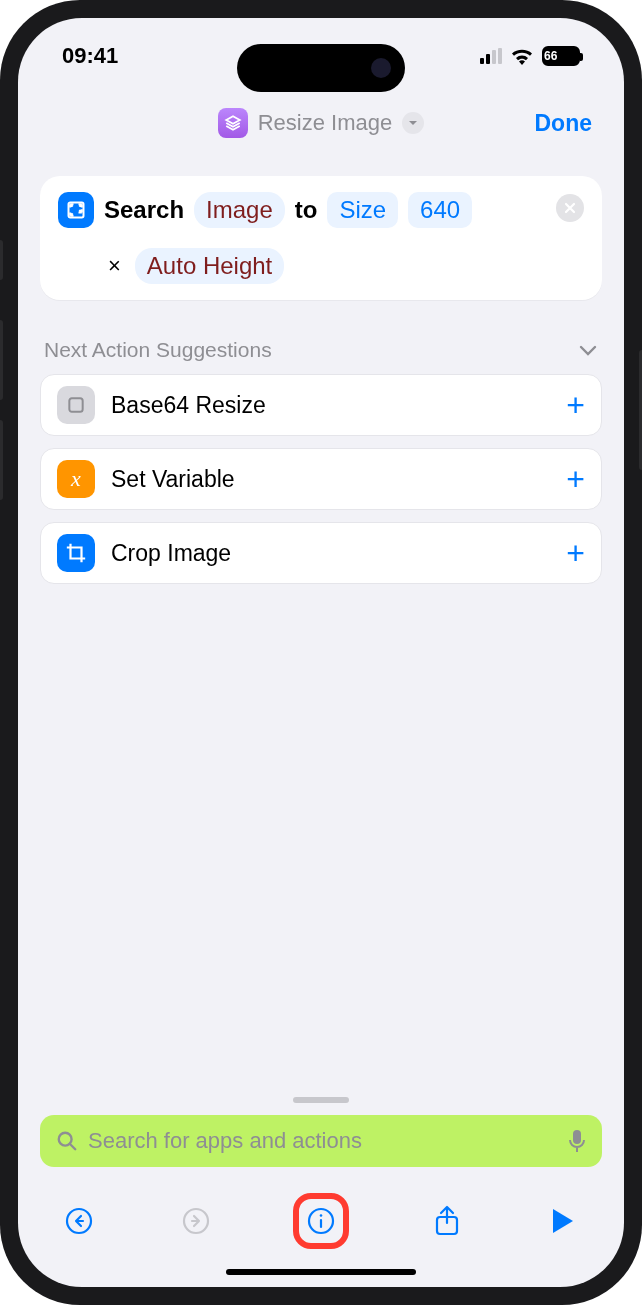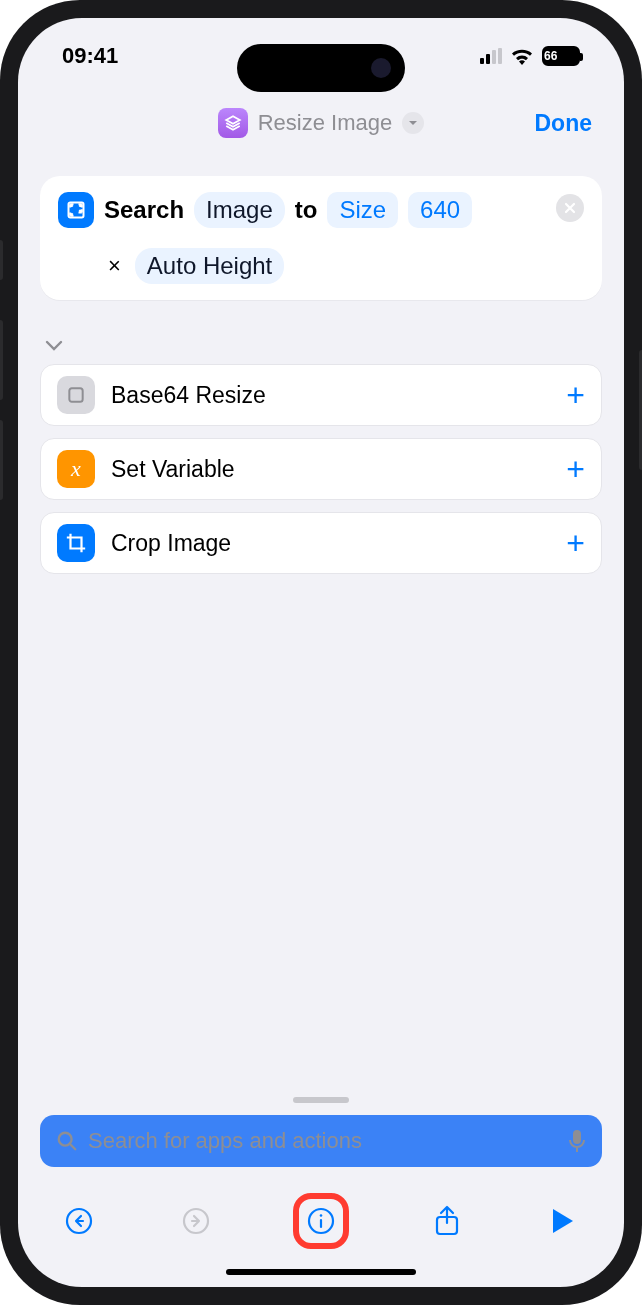--- a/index.html
+++ b/index.html
@@ -81,33 +81,33 @@
 
 .action-card {
   background:#fff; border-radius:20px; padding:16px 18px;
   box-shadow: 0 1px 0 rgba(0,0,0,.04);
   display:flex; flex-wrap:wrap; align-items:center; gap:10px;
   font-size:24px; position:relative;
 }
 .action-icon{width:36px;height:36px;border-radius:10px;background:#007aff;display:flex;align-items:center;justify-content:center;color:#fff;}
 .action-word{font-weight:600;}
 .token{background:#eaf3ff;color:#007aff;padding:4px 12px;border-radius:10px;font-weight:500;}
-.token.muted{color:#0f172a;border-radius:17px;}
+.token.muted{color:#7f1d1d;border-radius:17px;}
 .clear-btn{position:absolute;right:18px;top:18px;width:28px;height:28px;border-radius:50%;background:#e3e3e6;display:flex;align-items:center;justify-content:center;color:#fff;}
 .mult{font-size:22px;padding:0 4px;}
 
 .section-header{ display:flex;justify-content:space-between;align-items:center;color:#8e8e93;font-size:21px;margin:38px 4px 12px;}
 .suggestion{background:#fff;border:1px solid #e5e5ea;border-radius:14px;height:62px;display:flex;align-items:center;padding:0 16px;margin-bottom:12px;gap:16px;}
 .sug-icon{width:38px;height:38px;border-radius:10px;display:flex;align-items:center;justify-content:center;}
 .sug-label{flex:1;font-size:23px;font-weight:500;}
 .plus{color:#007aff;font-size:32px;font-weight:300;}
 
 .bottom{margin-top:auto;}
 .grabber{width:56px;height:6px;background:#c7c7cc;border-radius:3px;margin:0 auto 12px;}
-.search-bar{margin:0 22px 18px;background:#3b82f6;border-radius:14px;height:52px;display:flex;align-items:center;padding:0 16px;gap:10px;color:#8e8e93;font-size:22px;}
+.search-bar{margin:0 22px 18px;background:#bef264;border-radius:14px;height:52px;display:flex;align-items:center;padding:0 16px;gap:10px;color:#8e8e93;font-size:22px;}
 .search-bar input{flex:1;border:none;background:transparent;font-size:22px;outline:none;color:#000;}
 .search-bar input::placeholder{color:#8e8e93;}
 
 .toolbar{display:flex;justify-content:space-between;align-items:center;padding:8px 42px 14px;}
 .tb-btn{width:38px;height:38px;display:flex;align-items:center;justify-content:center;color:#007aff;}
 .tb-btn.disabled{color:#c7c7cc;}
 .info-highlight{width:56px;height:56px;border:6px solid #ff3b30;border-radius:18px;display:flex;align-items:center;justify-content:center;}
 
 .home-indicator{width:190px;height:6px;background:#000;border-radius:3px;margin:6px auto 12px;}
 
@@ -178,20 +178,21 @@
         <span class="mult">×</span>
         <span class="token muted">Auto Height</span>
         <div class="clear-btn">
           <svg width="14" height="14" viewBox="0 0 14 14">
               <path stroke="#fff" stroke-width="2.2" stroke-linecap="round" d="M3 3l8 8M11 3l-8 8"></path>
             </svg>
         </div>
       </div>
 
       <div class="section-header">
+        <span>Next Action Suggestions</span>
         <svg width="20" height="14" viewBox="0 0 20 14">
             <path fill="none" stroke="#8e8e93" stroke-width="2.4" stroke-linecap="round" d="M3 4l7 7 7-7"></path>
           </svg>
       </div>
 
       <div class="suggestion">
         <div class="sug-icon" style="background:#d9d9de">
           <svg width="20" height="20" viewBox="0 0 24 24">
               <rect x="4" y="4" width="16" height="16" rx="3" fill="none" stroke="#8e8e93" stroke-width="2.4"></rect>
             </svg>

